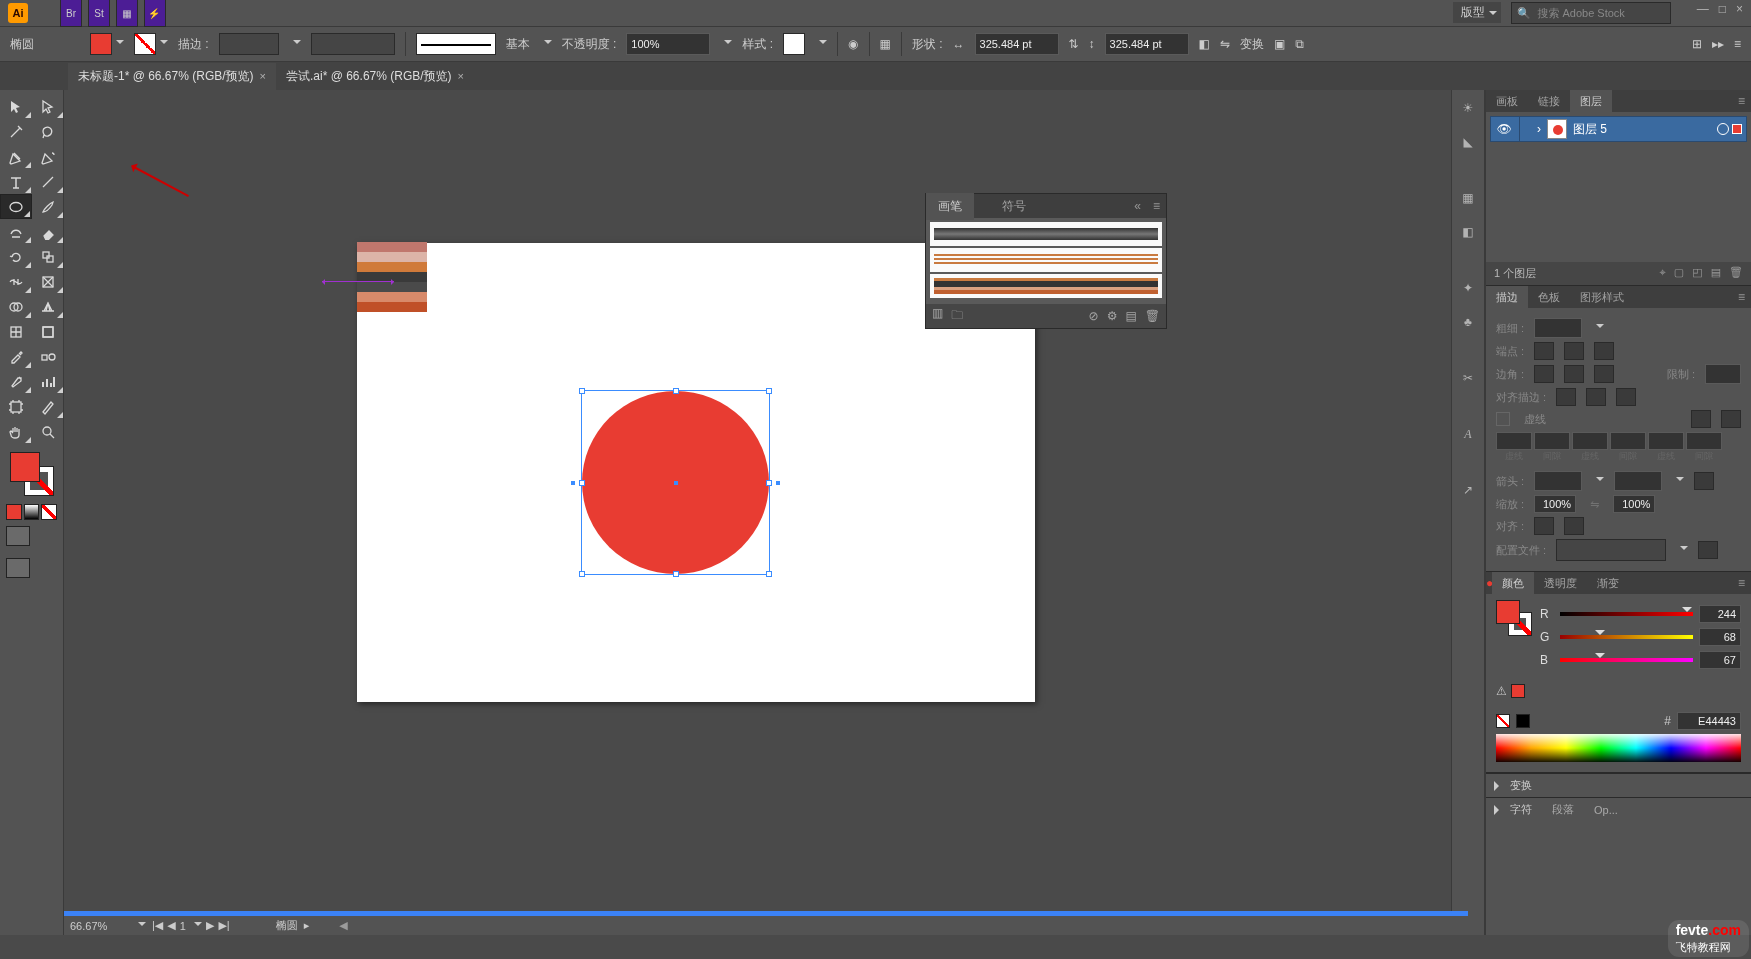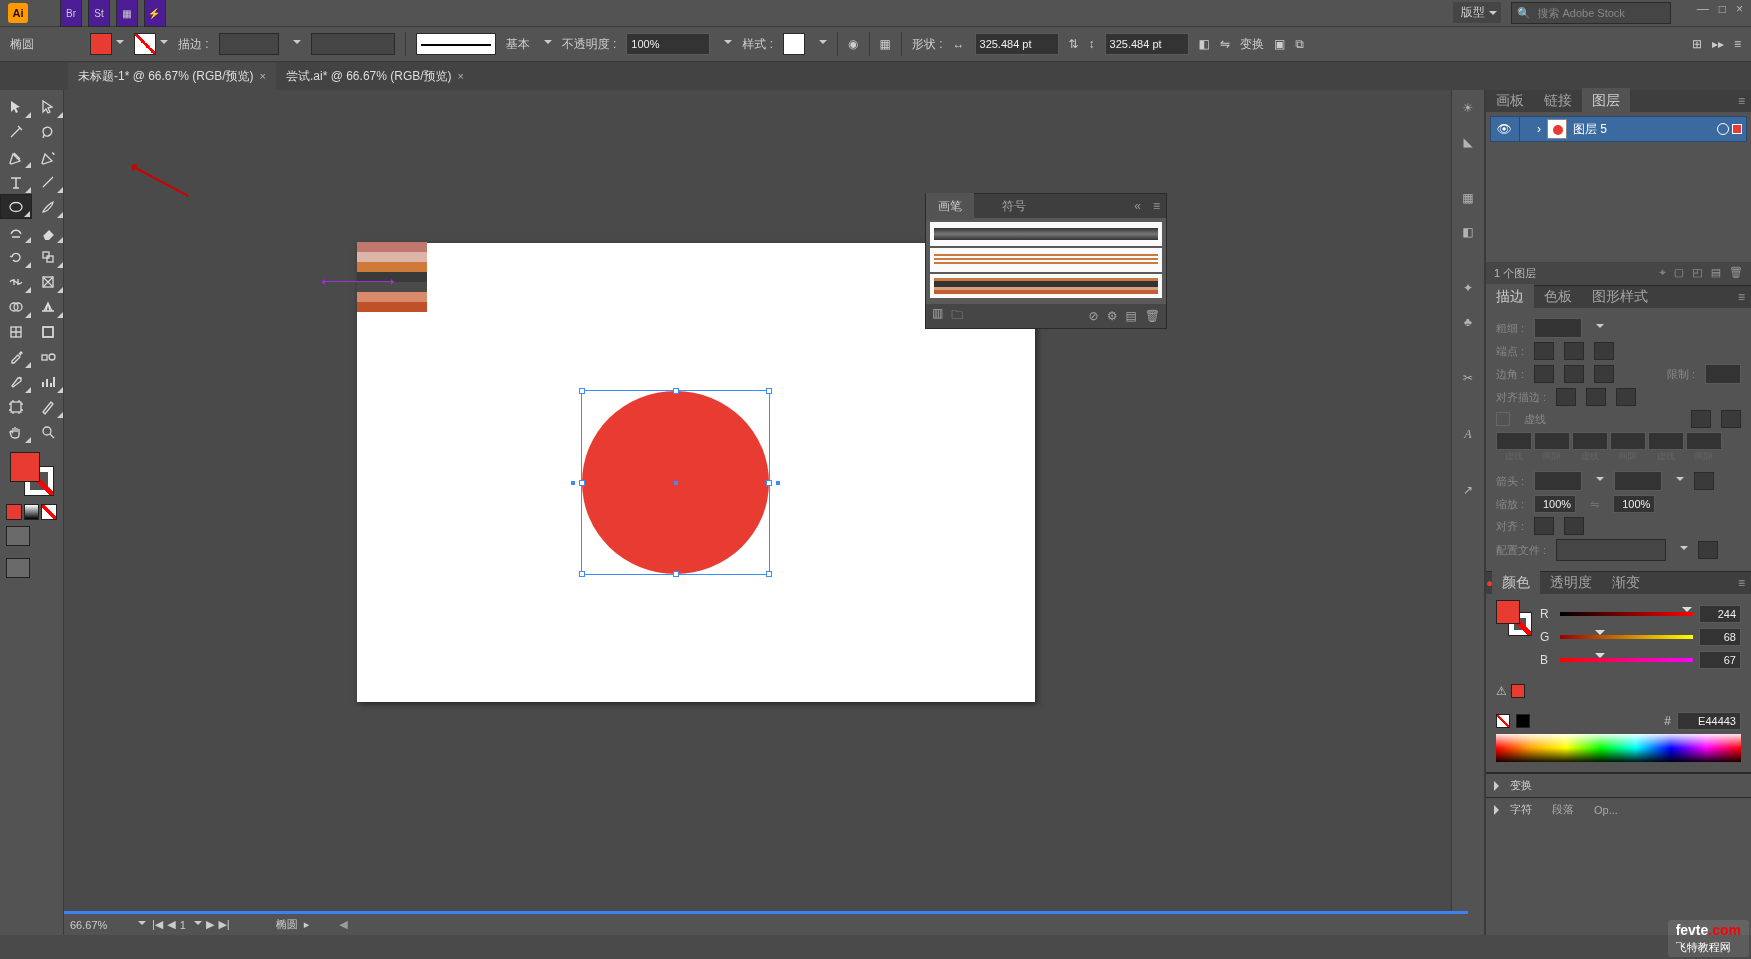--- a/index.html
+++ b/index.html
@@ -85,21 +85,21 @@
   .br3::after { content:""; position:absolute; left:4px; right:4px; top:4px; bottom:4px; background: linear-gradient(#c97a3f 0 20%, #333 20% 55%, #d9a080 55% 75%, #c06030 75% 100%); }
   .panel-footer { height: 24px; background: #464646; display: flex; align-items: center; padding: 0 6px; gap: 8px; justify-content: space-between; }
   .footer-icons { display: flex; gap: 8px; opacity: .7; }
 
   .vstrip { position: absolute; right: 266px; top: 0; width: 34px; bottom: 0; background: #535353; border-left: 1px solid #3a3a3a; border-right: 1px solid #3a3a3a; display: flex; flex-direction: column; align-items: center; padding-top: 6px; gap: 10px; }
   .vbtn { width: 24px; height: 24px; display: flex; align-items: center; justify-content: center; opacity: .8; }
 
   .right { position: absolute; right: 0; top: 0; width: 266px; bottom: 0; background: #535353; border-left: 1px solid #3a3a3a; display: flex; flex-direction: column; }
   .right .panel { border-bottom: 1px solid #2a2a2a; }
   .tabrow { display: flex; background: #3e3e3e; height: 22px; align-items: center; }
-  .rtab { padding: 4px 10px; opacity: .7; font-size: 14px; }
+  .rtab { padding: 4px 10px; opacity: .7; font-size: 11px; }
   .rtab.active { background: #535353; opacity: 1; }
   .layers-body { padding: 4px; height: 150px; }
   .layer-row { height: 26px; background: #3a6aa0; border: 1px solid #2a4a70; display: flex; align-items: center; gap: 6px; padding: 0 4px; color: #fff; }
   .eye { width: 18px; height: 18px; display: flex; align-items: center; justify-content: center; }
   .lthumb { width: 20px; height: 20px; background: #fff; border: 1px solid #888; position: relative; }
   .lthumb::after { content:""; position:absolute; top:5px; left:5px; width:10px; height:10px; background:#e83c32; border-radius:50%; }
   .layer-meta { margin-left: auto; display: flex; align-items: center; gap: 3px; }
   .target { width: 12px; height: 12px; border: 1.5px solid #fff; border-radius: 50%; }
   .selbox { width: 10px; height: 10px; background: #e83c32; border: 1px solid #fff; }
   .layer-status { padding: 4px 8px; display: flex; justify-content: space-between; font-size: 11px; color: #bbb; background:#464646;}
@@ -135,26 +135,26 @@
   .nonesw::after { content:""; position:absolute; inset:0; background: linear-gradient(to top right, transparent 42%, red 42%, red 58%, transparent 58%); }
   .blk { width: 14px; height: 14px; background: #000; border: 1px solid #222; }
   .spectrum { height: 28px; margin: 4px 0; background: linear-gradient(to right, red,orange,yellow,lime,cyan,blue,magenta,red); position: relative; }
   .spectrum::before { content:""; position:absolute; inset:0; background: linear-gradient(to bottom, rgba(255,255,255,.9), transparent 50%, rgba(0,0,0,.9)); }
 
   .collapse-panel { height: 24px; display: flex; align-items: center; padding: 0 8px; gap: 6px; border-top: 1px solid #2a2a2a; font-size: 11px; }
   .tri-r { width: 0; height: 0; border: 5px solid transparent; border-left-color: #ccc; }
 
   .search-box { width: 160px; height: 22px; background: #454545; border: 1px solid #2a2a2a; display: flex; align-items: center; padding: 0 6px; gap: 6px; color: #888; font-size: 11px; }
 
-  .statusbar { position: absolute; left: 64px; bottom: 0; right: 283px; height: 24px; background: #535353; border-top: 3px solid #3b82f6; display: flex; align-items: center; font-size: 11px; }
+  .statusbar { position: absolute; left: 64px; bottom: 0; right: 283px; height: 24px; background: #535353; border-top: 5px solid #3b82f6; display: flex; align-items: center; font-size: 11px; }
   .sb-zoom { width: 70px; padding: 0 6px; }
   .sb-nav { display: flex; gap: 4px; padding: 0 6px; align-items: center;}
   .sb-label { margin-left: 40px; }
 
-  .watermark { position: absolute; right: 2px; bottom: 2px; padding: 2px 8px; background: rgba(255,255,255,.1); font-size: 14px; color: #fff; font-weight: bold; border-radius: 3px; }
+  .watermark { position: absolute; right: 2px; bottom: 2px; padding: 2px 8px; background: rgba(255,255,255,.1); font-size: 14px; color: #fff; font-weight: bold; border-radius: 11px; }
   .watermark .com { color: #f00; }
 
   .swatch-caret { display:inline-flex; align-items:center; }
 </style>
 </head>
 <body>
 
 <div class="topbar">
   <div class="ai-logo">Ai</div>
   <div style="display:flex;gap:6px;margin-left:20px;">

